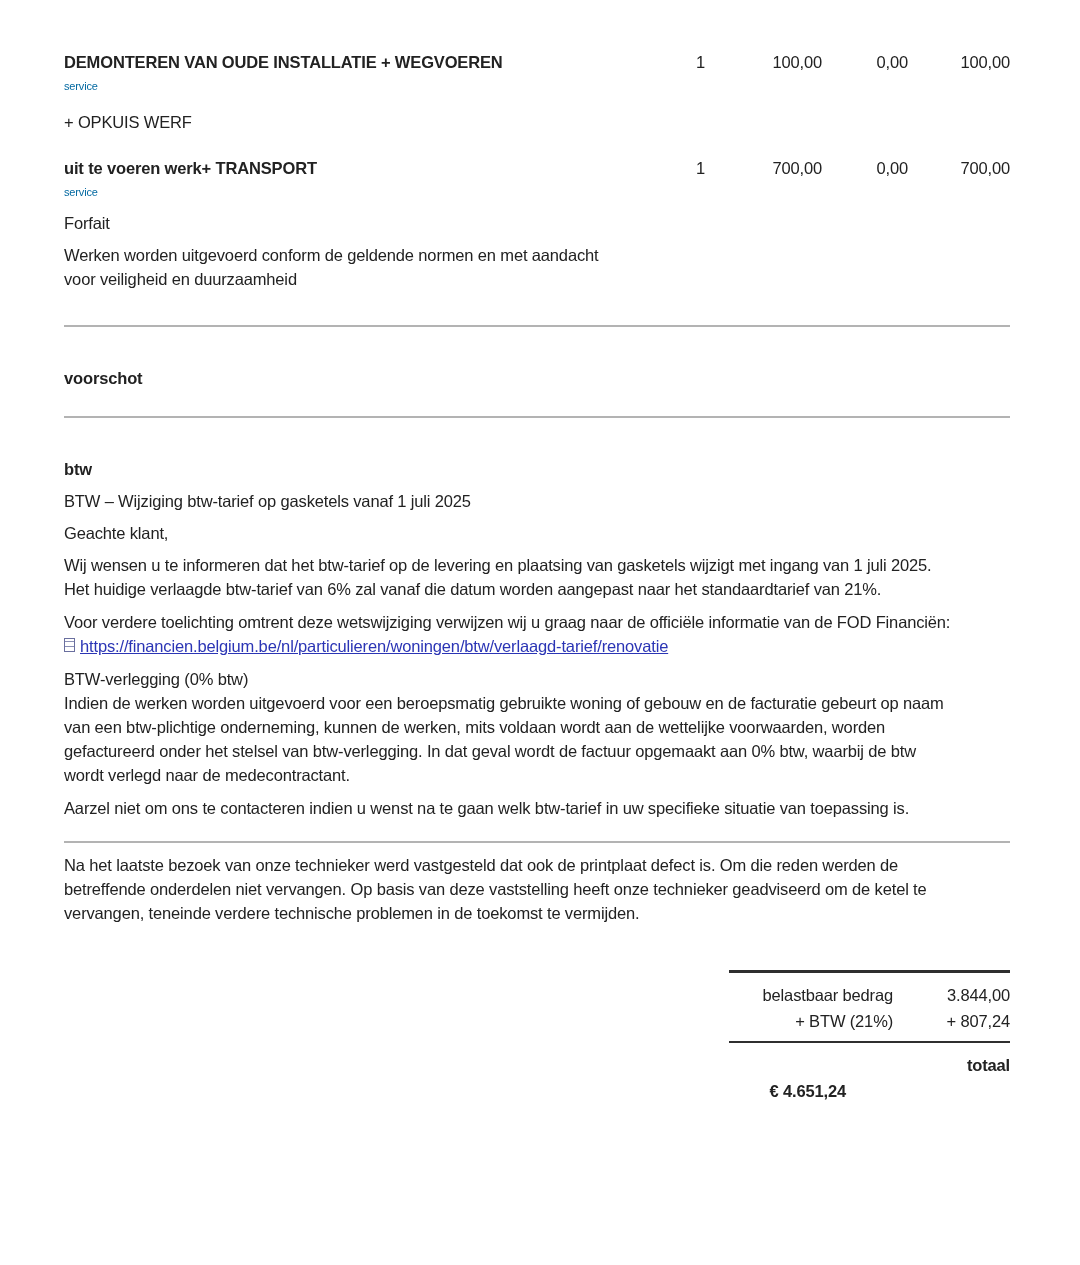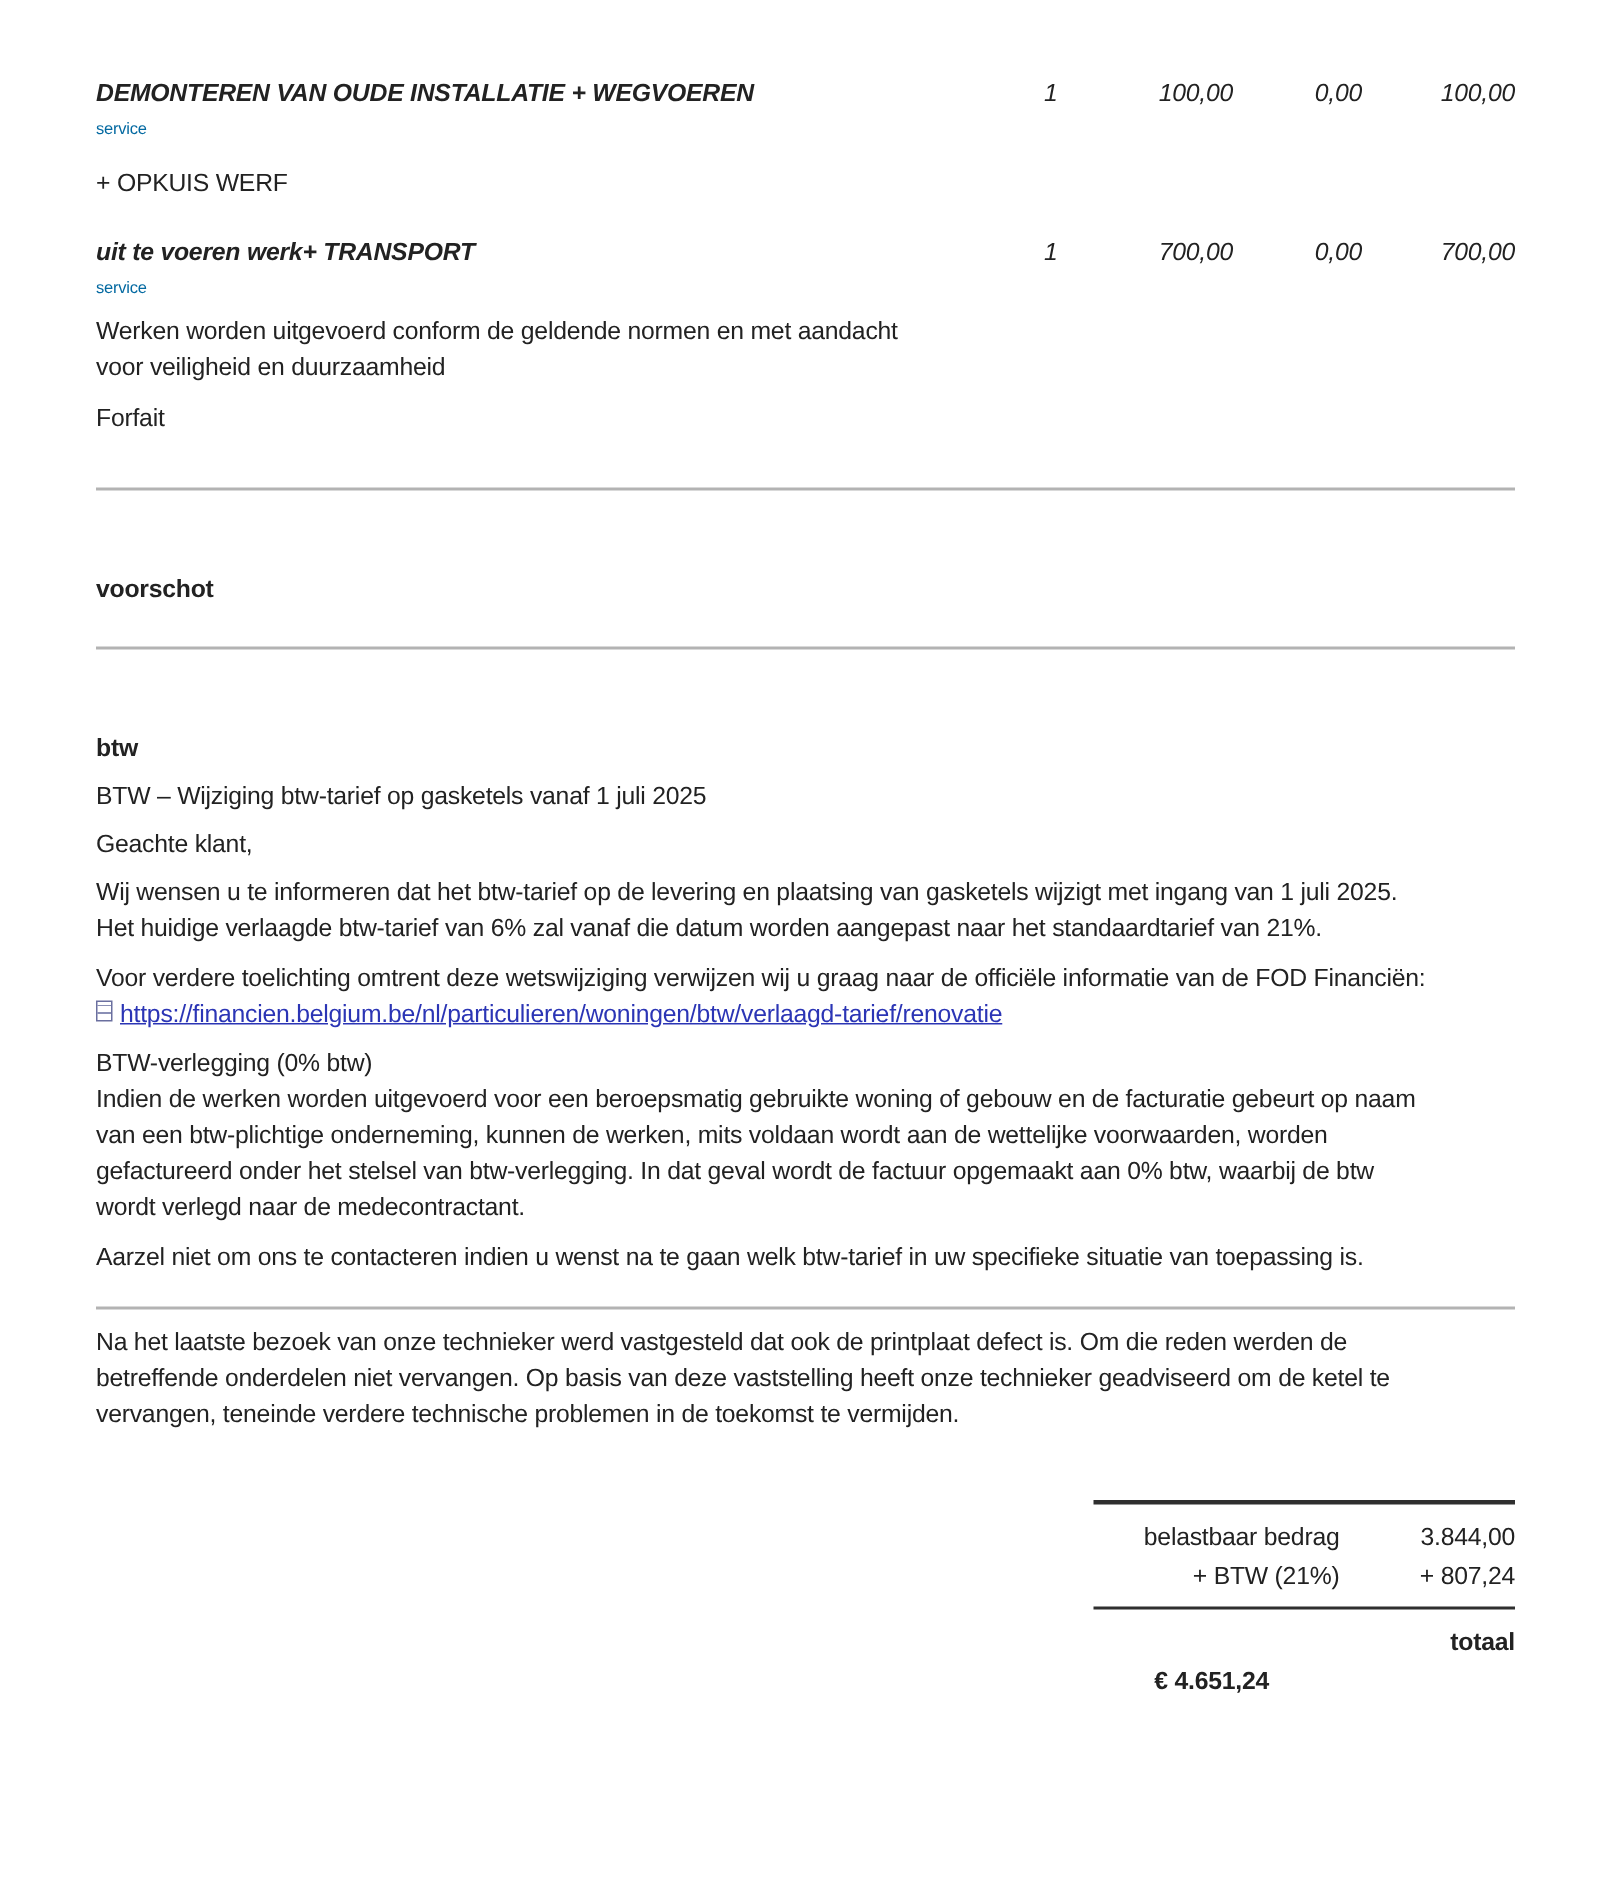--- a/index.html
+++ b/index.html
@@ -8,21 +8,21 @@
     background: #ffffff;
     color: #222222;
     font-family: "Liberation Sans", sans-serif;
     font-size: 16.5px;
     letter-spacing: -0.15px;
     overflow: hidden;
   }
   .page { padding: 50px 70px 0 64px; }
 
   
-  .item-row { display: flex; align-items: flex-end; font-style: italic; }
+  .item-row { display: flex; align-items: flex-end; }
   .item-title { flex: 1; font-weight: bold; line-height: 24px; }
   .num { text-align: right; line-height: 24px; }
   .col-qty { width: 60px; }
   .col-price { width: 117px; }
   .col-disc { width: 86px; }
   .col-total { width: 102px; }
   .service { font-size: 11px; color: #0369a1; line-height: 17px; margin-top: 4px; }
   .item-note { margin-top: 15px; line-height: 24px; white-space: pre-line; }
   .item-block + .item-block { margin-top: 22px; }
 
@@ -30,21 +30,21 @@
 
   .divider {
     border: none;
     border-top: 2px solid #b3b3b3;
     margin: 0;
   }
   .divider-1 { margin-top: 34px; }
   .divider-2 { margin-top: 26px; }
   .divider-3 { margin-top: 21px; }
 
-  .sec-heading { font-weight: bold; line-height: 24px; margin-top: 54px; }
+  .sec-heading { font-weight: bold; line-height: 24px; margin-top: 39px; }
   .sec-heading-plain { font-weight: normal; line-height: 24px; margin-top: 39px; }
   .mt-8 { margin-top: 8px; }
   .mt-9 { margin-top: 9px; }
   .mt-10 { margin-top: 10px; }
 
   .link-line { line-height: 24px; }
   .doc-link { color: #2b35b5; text-decoration: underline; cursor: pointer; }
   .tofu {
     display: inline-block;
     width: 9px; height: 12px;
@@ -88,23 +88,23 @@
 
   <div class="item-block">
     <div class="item-row">
       <div class="item-title">uit te voeren werk+ TRANSPORT</div>
       <div class="num col-qty">1</div>
       <div class="num col-price">700,00</div>
       <div class="num col-disc">0,00</div>
       <div class="num col-total">700,00</div>
     </div>
     <div class="service">service</div>
+    <div class="item-note mt-10">Forfait</div>
     <div class="item-note mt-8">Werken worden uitgevoerd conform de geldende normen en met aandacht
 voor veiligheid en duurzaamheid</div>
-    <div class="item-note mt-10">Forfait</div>
   </div>
 
   <hr class="divider divider-1">
 
   <div>
     <div class="sec-heading">voorschot</div>
   </div>
 
   <hr class="divider divider-2">
 

